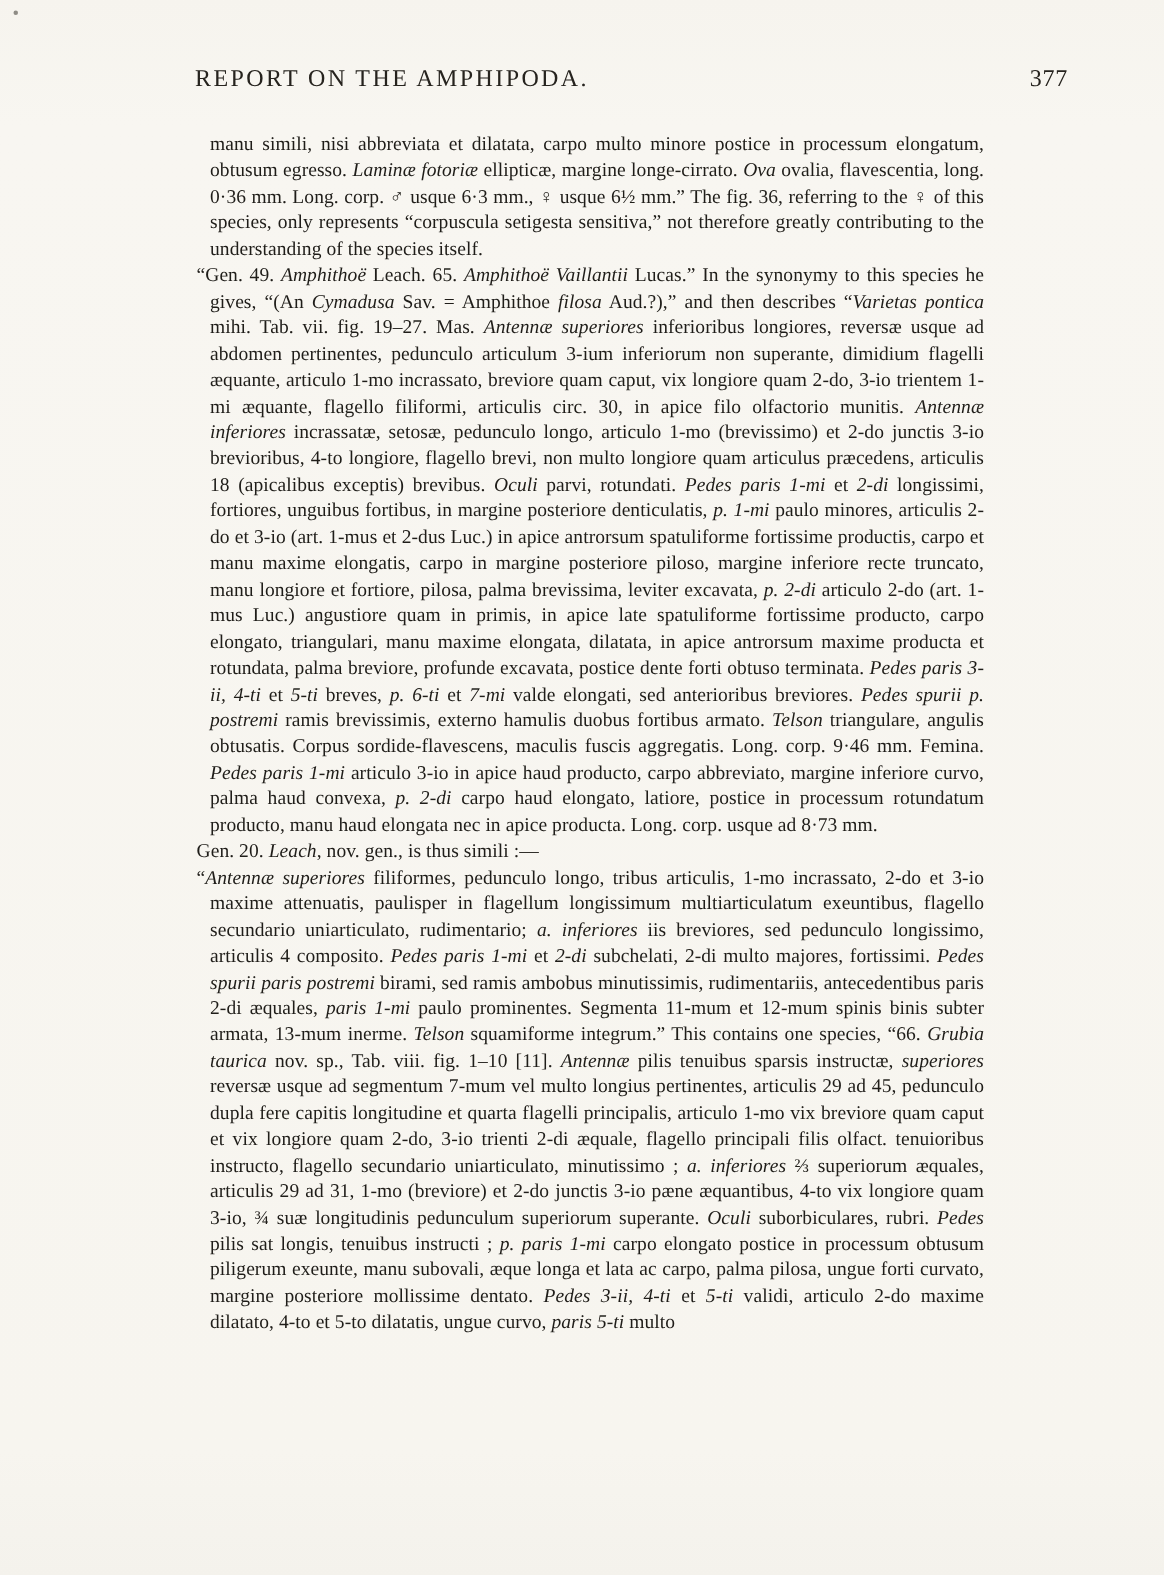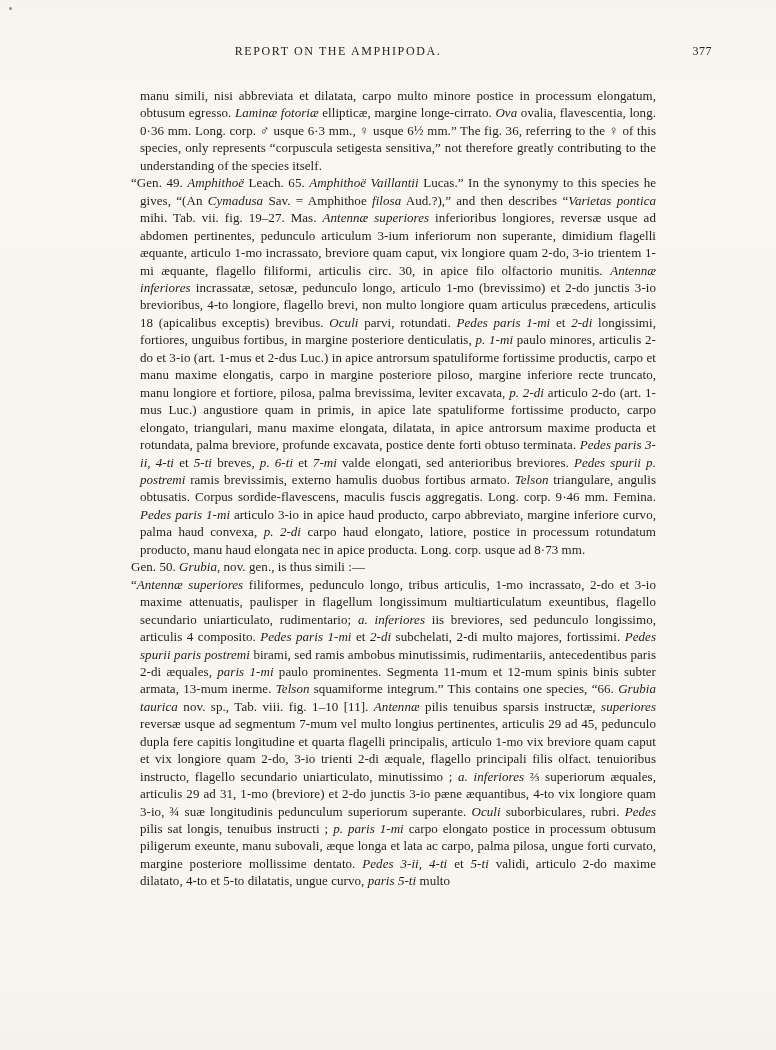--- a/index.html
+++ b/index.html
@@ -27,30 +27,29 @@
     position: absolute;
     top: 44px;
     left: 0;
     width: 776px;
     height: 20px;
   }
   .head-title {
     position: absolute;
     left: 130px;
     right: 230px;
-    text-align: center;
-    font-size: 12px;
+    font-size: 16px;
     letter-spacing: 1.6px;
     color: #26231e;
   }
   .page-number {
     position: absolute;
     right: 64px;
     top: 0;
-    font-size: 12px;
+    font-size: 16px;
     letter-spacing: 0.5px;
     color: #26231e;
   }
   .body-text {
     position: absolute;
     left: 140px;
     top: 87px;
     width: 516px;
     text-align: justify;
     font-size: 13px;
@@ -75,16 +74,16 @@
 
 <div class="page">
   <span class="speck" style="left:9px; top:7px; width:3px; height:3px;"></span>
   <header class="running-head">
     <div class="head-title">REPORT ON THE AMPHIPODA.</div>
     <div class="page-number">377</div>
   </header>
   <main class="body-text">
       <p class="para"><span>manu simili, nisi abbreviata et dilatata, carpo multo minore postice in processum elongatum, obtusum egresso. </span><i>Laminæ fotoriæ</i><span> ellipticæ, margine longe-cirrato. </span><i>Ova</i><span> ovalia, flavescentia, long. 0·36 mm. Long. corp. ♂ usque 6·3 mm., ♀ usque 6½ mm.” The fig. 36, referring to the ♀ of this species, only represents “corpuscula setigesta sensitiva,” not therefore greatly contributing to the understanding of the species itself.</span></p>
       <p class="para hang"><span>“Gen. 49. </span><i>Amphithoë</i><span> Leach. 65. </span><i>Amphithoë Vaillantii</i><span> Lucas.” In the synonymy to this species he gives, “(An </span><i>Cymadusa</i><span> Sav. = Amphithoe </span><i>filosa</i><span> Aud.?),” and then describes “</span><i>Varietas pontica</i><span> mihi. Tab. vii. fig. 19–27. Mas. </span><i>Antennæ superiores</i><span> inferioribus longiores, reversæ usque ad abdomen pertinentes, pedunculo articulum 3-ium inferiorum non superante, dimidium flagelli æquante, articulo 1-mo incrassato, breviore quam caput, vix longiore quam 2-do, 3-io trientem 1-mi æquante, flagello filiformi, articulis circ. 30, in apice filo olfactorio munitis. </span><i>Antennæ inferiores</i><span> incrassatæ, setosæ, pedunculo longo, articulo 1-mo (brevissimo) et 2-do junctis 3-io brevioribus, 4-to longiore, flagello brevi, non multo longiore quam articulus præcedens, articulis 18 (apicalibus exceptis) brevibus. </span><i>Oculi</i><span> parvi, rotundati. </span><i>Pedes paris 1-mi</i><span> et </span><i>2-di</i><span> longissimi, fortiores, unguibus fortibus, in margine posteriore denticulatis, </span><i>p. 1-mi</i><span> paulo minores, articulis 2-do et 3-io (art. 1-mus et 2-dus Luc.) in apice antrorsum spatuliforme fortissime productis, carpo et manu maxime elongatis, carpo in margine posteriore piloso, margine inferiore recte truncato, manu longiore et fortiore, pilosa, palma brevissima, leviter excavata, </span><i>p. 2-di</i><span> articulo 2-do (art. 1-mus Luc.) angustiore quam in primis, in apice late spatuliforme fortissime producto, carpo elongato, triangulari, manu maxime elongata, dilatata, in apice antrorsum maxime producta et rotundata, palma breviore, profunde excavata, postice dente forti obtuso terminata. </span><i>Pedes paris 3-ii, 4-ti</i><span> et </span><i>5-ti</i><span> breves, </span><i>p. 6-ti</i><span> et </span><i>7-mi</i><span> valde elongati, sed anterioribus breviores. </span><i>Pedes spurii p. postremi</i><span> ramis brevissimis, externo hamulis duobus fortibus armato. </span><i>Telson</i><span> triangulare, angulis obtusatis. Corpus sordide-flavescens, maculis fuscis aggregatis. Long. corp. 9·46 mm. Femina. </span><i>Pedes paris 1-mi</i><span> articulo 3-io in apice haud producto, carpo abbreviato, margine inferiore curvo, palma haud convexa, </span><i>p. 2-di</i><span> carpo haud elongato, latiore, postice in processum rotundatum producto, manu haud elongata nec in apice producta. Long. corp. usque ad 8·73 mm.</span></p>
-      <p class="para hang"><span>Gen. 50. </span><i>Grubia</i><span>, nov. gen., is thus simili :—</span></p>
+      <p class="para hang"><span>Gen. 20. </span><i>Leach</i><span>, nov. gen., is thus simili :—</span></p>
       <p class="para hang"><span>“</span><i>Antennæ superiores</i><span> filiformes, pedunculo longo, tribus articulis, 1-mo incrassato, 2-do et 3-io maxime attenuatis, paulisper in flagellum longissimum multiarticulatum exeuntibus, flagello secundario uniarticulato, rudimentario; </span><i>a. inferiores</i><span> iis breviores, sed pedunculo longissimo, articulis 4 composito. </span><i>Pedes paris 1-mi</i><span> et </span><i>2-di</i><span> subchelati, 2-di multo majores, fortissimi. </span><i>Pedes spurii paris postremi</i><span> birami, sed ramis ambobus minutissimis, rudimentariis, antecedentibus paris 2-di æquales, </span><i>paris 1-mi</i><span> paulo prominentes. Segmenta 11-mum et 12-mum spinis binis subter armata, 13-mum inerme. </span><i>Telson</i><span> squamiforme integrum.” This contains one species, “66. </span><i>Grubia taurica</i><span> nov. sp., Tab. viii. fig. 1–10 [11]. </span><i>Antennæ</i><span> pilis tenuibus sparsis instructæ, </span><i>superiores</i><span> reversæ usque ad segmentum 7-mum vel multo longius pertinentes, articulis 29 ad 45, pedunculo dupla fere capitis longitudine et quarta flagelli principalis, articulo 1-mo vix breviore quam caput et vix longiore quam 2-do, 3-io trienti 2-di æquale, flagello principali filis olfact. tenuioribus instructo, flagello secundario uniarticulato, minutissimo ; </span><i>a. inferiores</i><span> ⅔ superiorum æquales, articulis 29 ad 31, 1-mo (breviore) et 2-do junctis 3-io pæne æquantibus, 4-to vix longiore quam 3-io, ¾ suæ longitudinis pedunculum superiorum superante. </span><i>Oculi</i><span> suborbiculares, rubri. </span><i>Pedes</i><span> pilis sat longis, tenuibus instructi ; </span><i>p. paris 1-mi</i><span> carpo elongato postice in processum obtusum piligerum exeunte, manu subovali, æque longa et lata ac carpo, palma pilosa, ungue forti curvato, margine posteriore mollissime dentato. </span><i>Pedes 3-ii, 4-ti</i><span> et </span><i>5-ti</i><span> validi, articulo 2-do maxime dilatato, 4-to et 5-to dilatatis, ungue curvo, </span><i>paris 5-ti</i><span> multo</span></p>
     </main>
 </div>
 
 </body></html>

